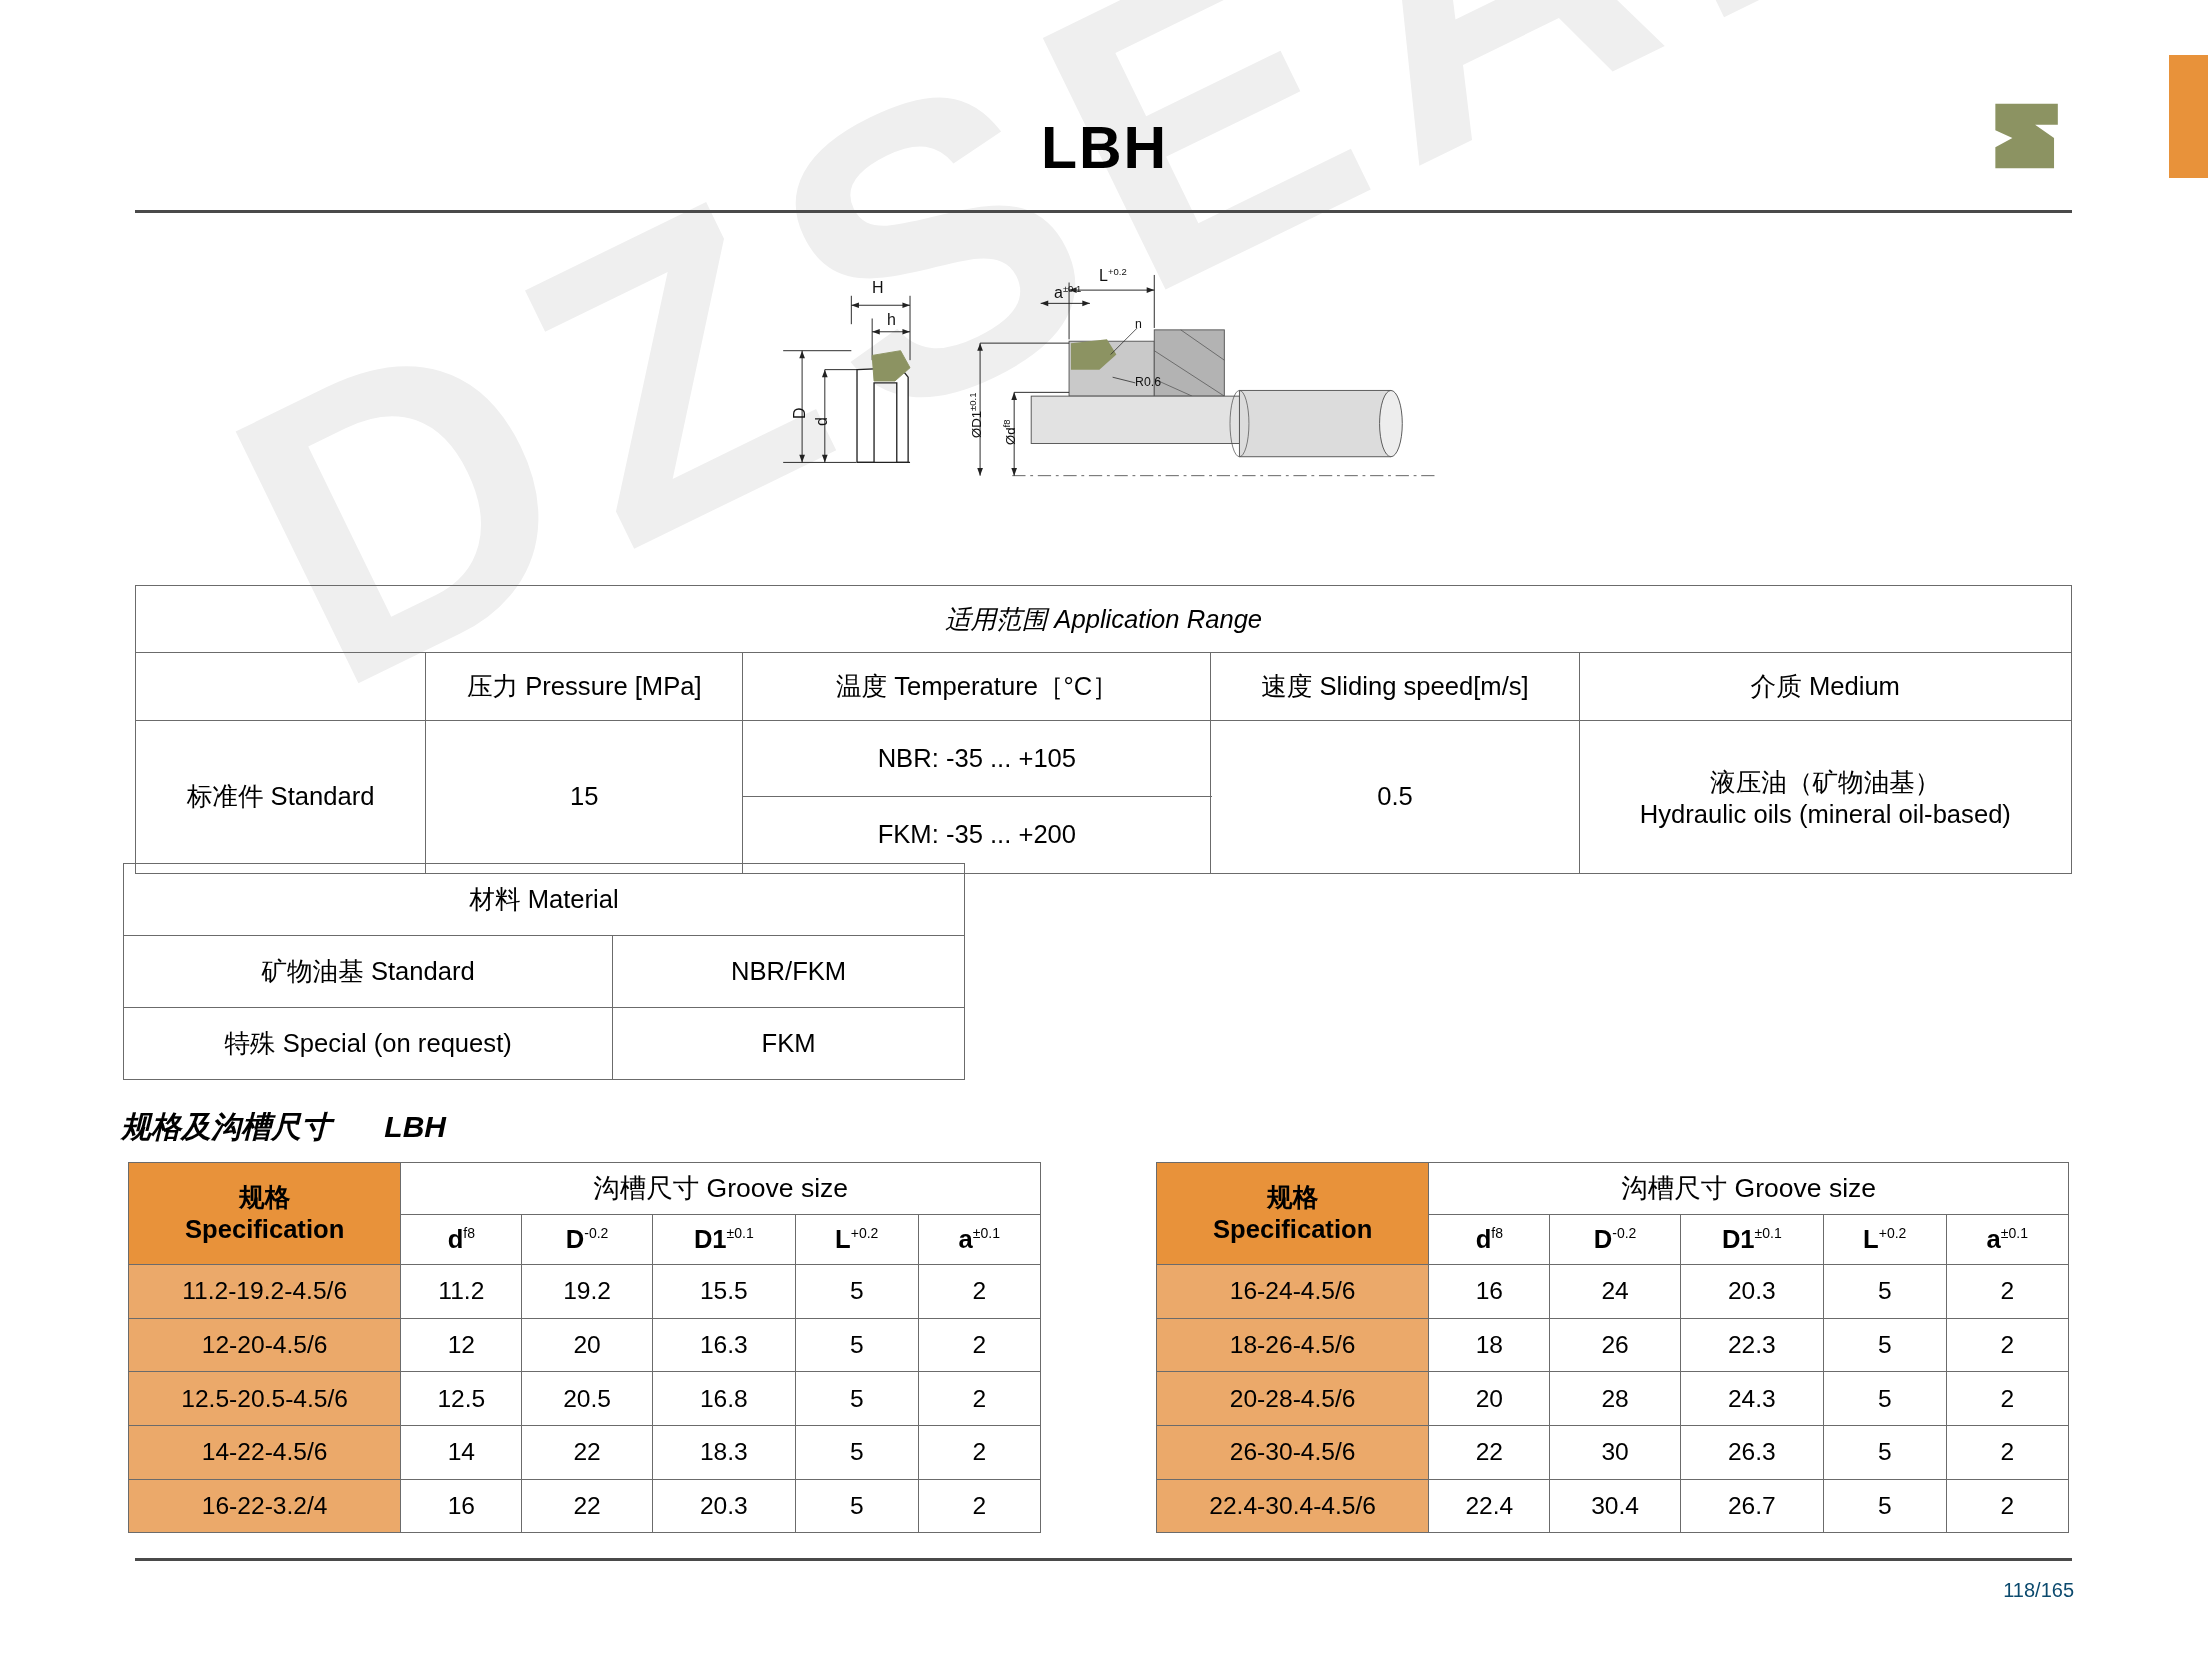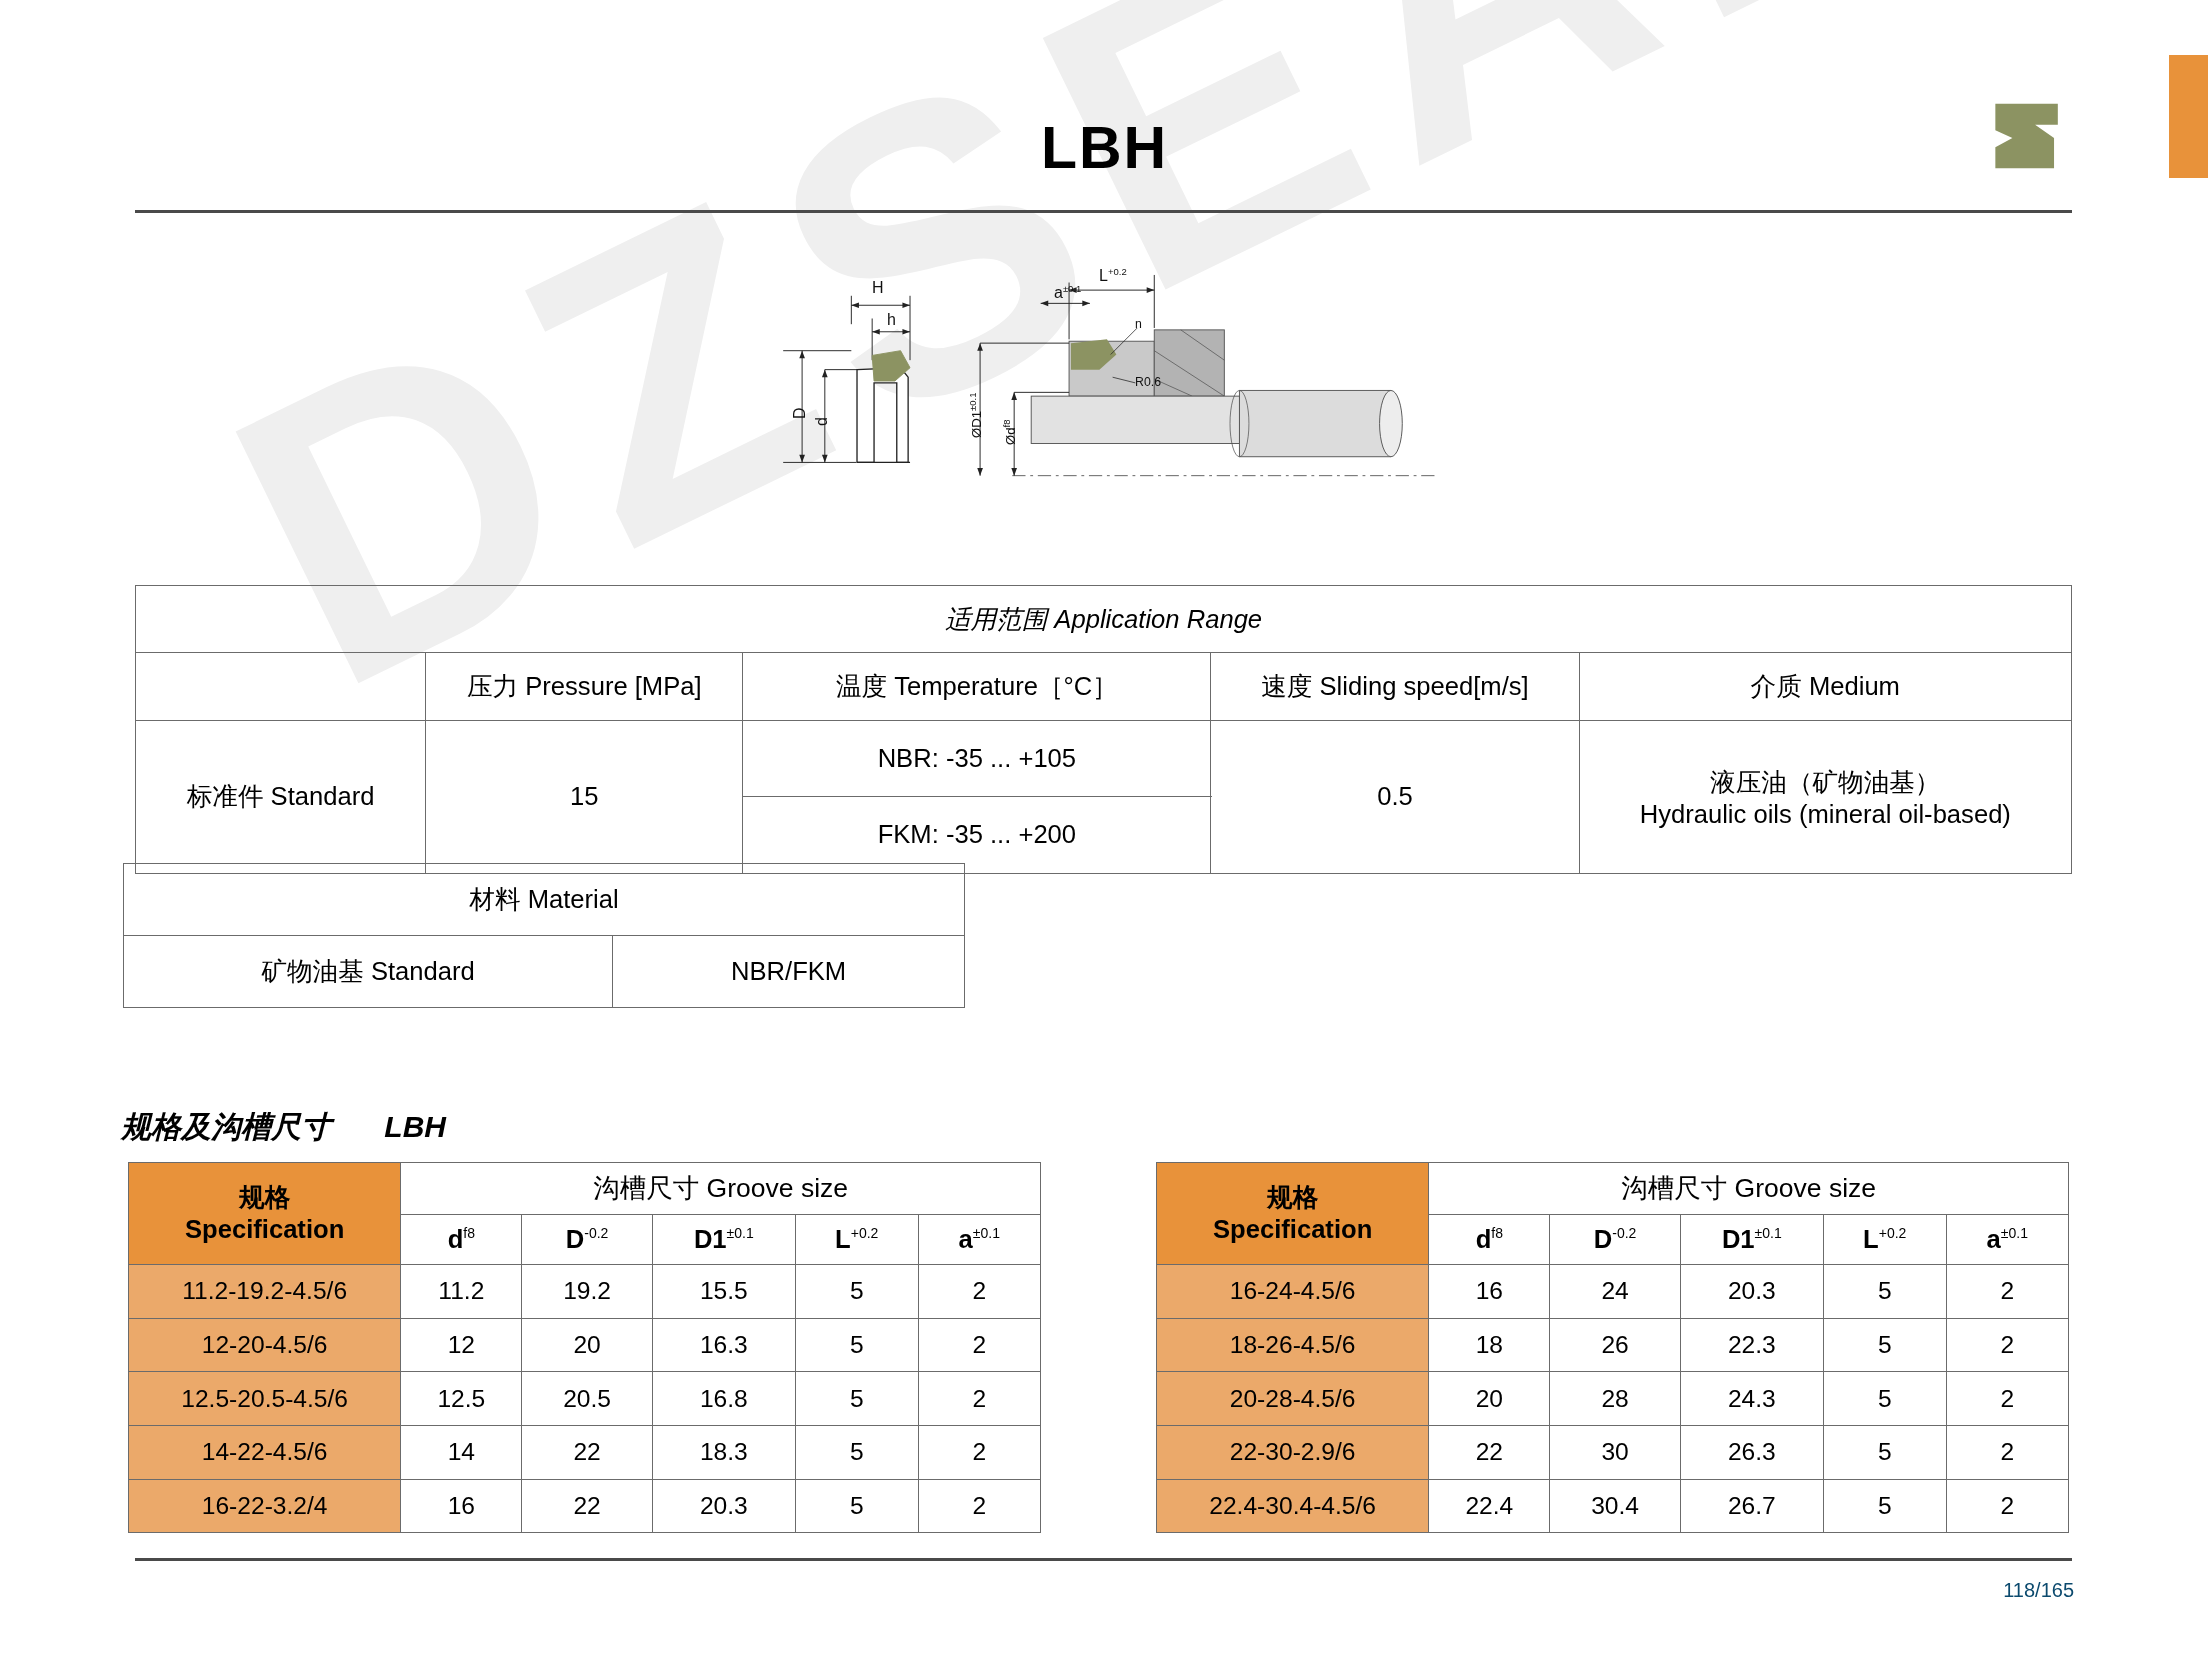--- a/index.html
+++ b/index.html
@@ -346,20 +346,24 @@
 
   <table class="mat-table">
     <tbody>
         <tr>
       <td colspan="2">材料 Material</td>
     </tr>
     <tr>
       <td style="width:473px;">矿物油基 Standard</td>
       <td>NBR/FKM</td>
     </tr>
+    <tr>
+      <td>特殊 Special (on request)</td>
+      <td>FKM</td>
+    </tr>
   </tbody>
     </table>
 
   <div class="spec-heading">
     <span>规格及沟槽尺寸</span>
     <span class="code">LBH</span>
   </div>
 
   <table class="size-table left">
     <tbody>
@@ -454,21 +458,21 @@
     </tr>
     <tr>
       <td class="spec-cell">20-28-4.5/6</td>
       <td class="val-cell">20</td>
       <td class="val-cell">28</td>
       <td class="val-cell">24.3</td>
       <td class="val-cell">5</td>
       <td class="val-cell">2</td>
     </tr>
     <tr>
-      <td class="spec-cell">22-30-2.9/6</td>
+      <td class="spec-cell">26-30-4.5/6</td>
       <td class="val-cell">22</td>
       <td class="val-cell">30</td>
       <td class="val-cell">26.3</td>
       <td class="val-cell">5</td>
       <td class="val-cell">2</td>
     </tr>
     <tr>
       <td class="spec-cell">22.4-30.4-4.5/6</td>
       <td class="val-cell">22.4</td>
       <td class="val-cell">30.4</td>

